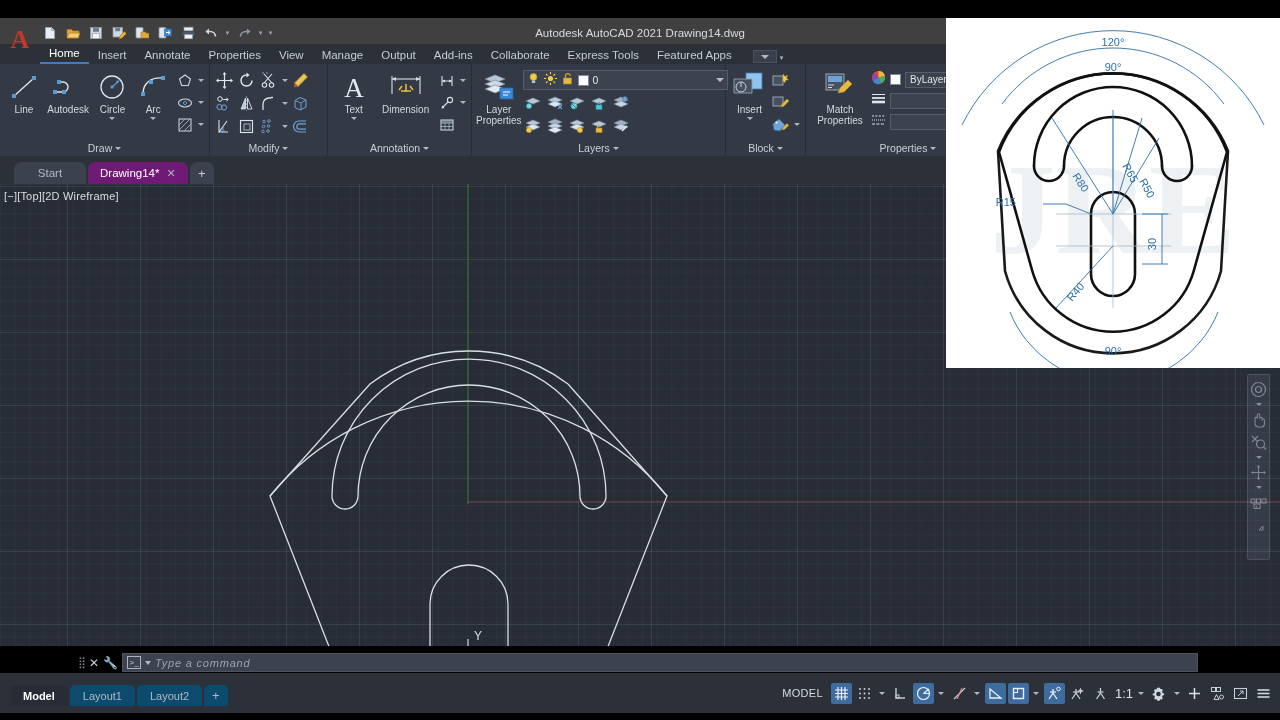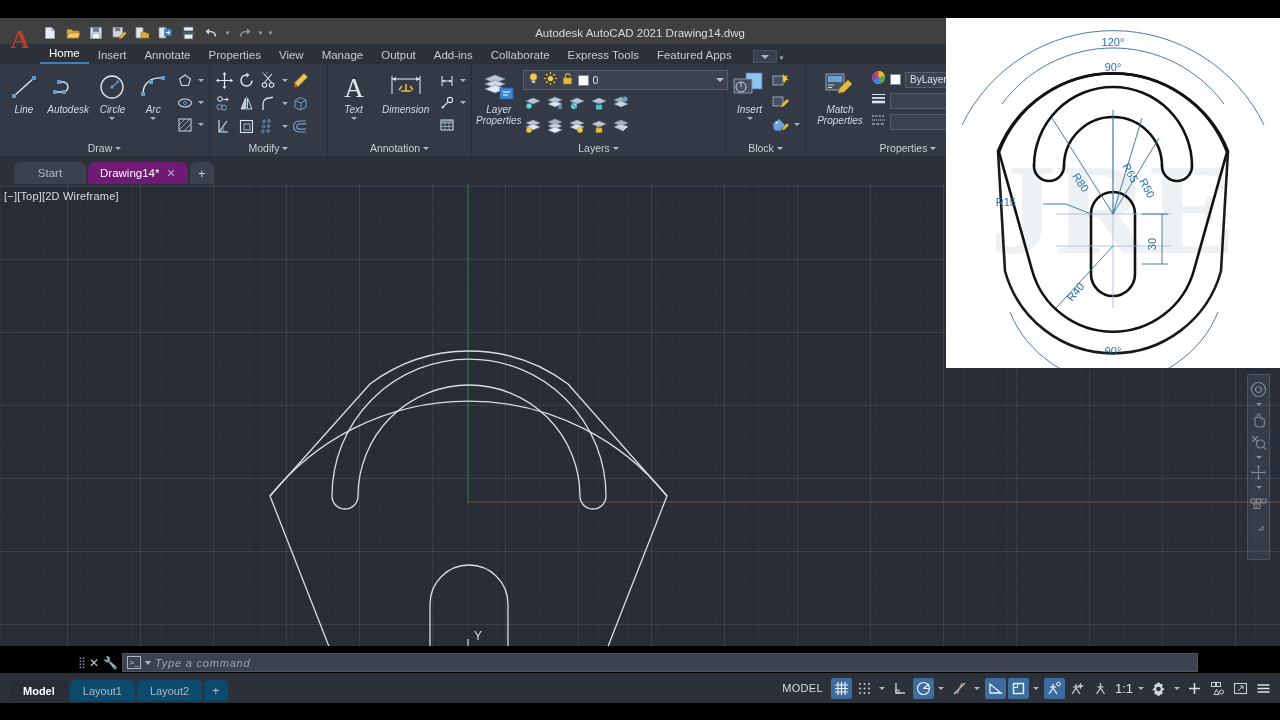--- a/index.html
+++ b/index.html
@@ -73,21 +73,21 @@
   .rpanel-title{
     height:16px;display:flex;align-items:center;justify-content:center;gap:3px;
     color:#c8cfd8;font-size:10.5px;cursor:pointer;
   }
   .rpanel-title .ca{width:0;height:0;border-left:3.5px solid transparent;border-right:3.5px solid transparent;border-top:3.5px solid #b4bcc7;}
   .bigbtn{
     width:44px;display:flex;flex-direction:column;align-items:center;
     padding-top:3px;cursor:pointer;border-radius:2px;
   }
   .bigbtn .gl{height:34px;display:flex;align-items:center;justify-content:center;}
-  .bigbtn .lb{color:#d2d9e2;font-size:10px;text-align:center;line-height:10.5px;margin-top:1px;font-style:italic;}
+  .bigbtn .lb{color:#d2d9e2;font-size:10px;text-align:center;line-height:10.5px;margin-top:1px;}
   .bigbtn.w2{width:52px;}
   .bigbtn.w3{width:60px;}
   .smallgrid{display:flex;flex-direction:column;gap:1px;padding-top:3px;}
   .srow{display:flex;align-items:center;gap:1px;}
   .sbtn{
     width:21px;height:21px;display:flex;align-items:center;justify-content:center;
     cursor:pointer;border-radius:2px;
   }
   .dcar{width:9px;height:21px;display:flex;align-items:center;justify-content:center;cursor:pointer;}
   .dcar i{width:0;height:0;border-left:3px solid transparent;border-right:3px solid transparent;border-top:3.5px solid #aab3be;}
@@ -169,21 +169,21 @@
   .cmd-input{
     flex:1;height:19px;background:#3c434e;border:1px solid #4d545f;
     display:flex;align-items:center;gap:4px;padding-left:4px;
   }
   .cmd-prompt{width:14px;height:13px;border:1px solid #aab3bf;display:flex;align-items:center;justify-content:center;color:#cfd6df;font-size:8px;}
   .cmd-cc{width:0;height:0;border-left:3.5px solid transparent;border-right:3.5px solid transparent;border-top:4px solid #b2bac5;}
   .cmd-ph{color:#9aa4b1;font-size:11px;font-style:italic;letter-spacing:.8px;}
 
   
   .statusbar{
-    position:absolute;left:0;top:673px;width:1280px;height:30px;
+    position:absolute;left:0;top:673px;width:1280px;height:40px;
     background:#2b3039;display:flex;align-items:center;
   }
   .ltabs{display:flex;align-items:flex-end;height:26px;padding-left:10px;gap:2px;}
   .ltab{
     height:21px;padding:0 13px;background:#0c4a6e;border-radius:5px 5px 0 0;
     display:flex;align-items:center;color:#b0b9c5;font-size:11px;cursor:pointer;
   }
   .ltab.active{background:#272c36;color:#ffffff;font-weight:bold;}
   .ltab.addl{padding:0 8px;font-size:13px;}
   .srt{margin-left:auto;display:flex;align-items:center;gap:2px;padding-right:6px;}

